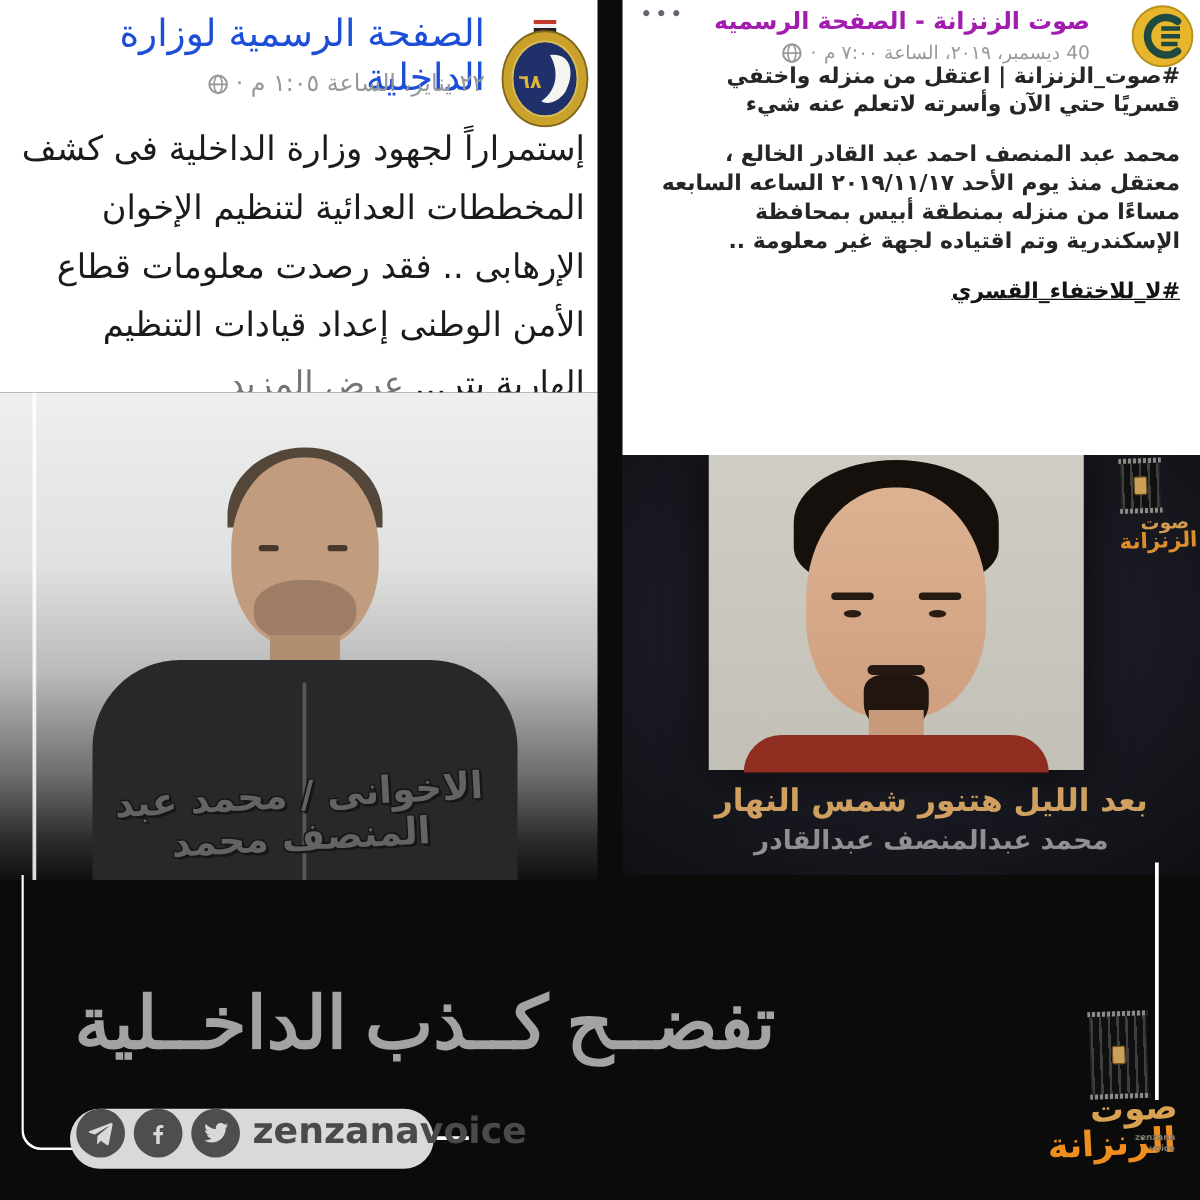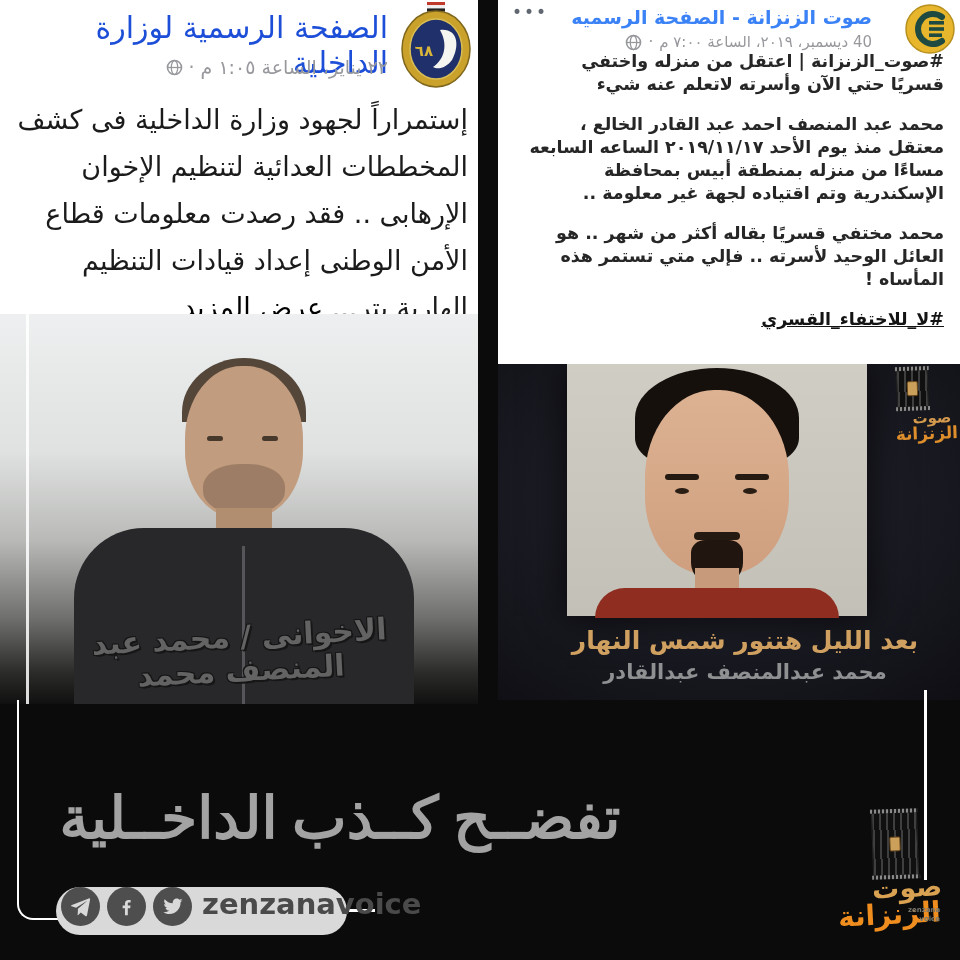--- a/index.html
+++ b/index.html
@@ -4,31 +4,31 @@
 <style>
   html,body{margin:0;padding:0;background:#000;}
   .canvas{position:relative;width:960px;height:960px;background:#0b0b0b;overflow:hidden;
           font-family:"DejaVu Sans",sans-serif;}
 
   
   .card{position:absolute;background:#fff;}
   .post-left{left:0;top:0;width:478px;height:314px;}
   .post-right{left:498px;top:0;width:462px;height:364px;}
 
-  .pl-logo{position:absolute;right:6px;top:2px;width:72px;height:86px;}
+  .pl-logo{position:absolute;right:6px;top:16px;width:72px;height:86px;}
   .pl-name{position:absolute;right:90px;top:10px;font-size:30px;font-weight:normal;color:#1d4ed8;direction:rtl;}
   .date-row{position:absolute;direction:rtl;display:flex;align-items:center;gap:6px;color:#96989c;}
   .pl-date{right:90px;top:56px;font-size:19px;}
   .pl-body{position:absolute;right:10px;left:8px;top:96px;direction:rtl;text-align:right;
            font-size:27px;line-height:47px;color:#1b1b1b;margin:0;}
-  .see-more{color:#000000;}
+  .see-more{color:#737373;}
 
   .pr-menu{position:absolute;left:14px;top:2px;color:#606770;font-size:17px;letter-spacing:2px;}
   .pr-avatar{position:absolute;right:5px;top:4px;width:50px;height:50px;}
-  .pr-name{position:absolute;right:88px;top:6px;font-size:19px;font-weight:bold;color:#3b82f6;direction:rtl;}
+  .pr-name{position:absolute;right:88px;top:6px;font-size:19px;font-weight:bold;color:#a21caf;direction:rtl;}
   .pr-date{right:88px;top:33px;font-size:15px;}
   .pr-body{position:absolute;right:16px;left:14px;top:50px;direction:rtl;text-align:right;
            font-size:17.5px;line-height:23px;color:#262626;font-weight:bold;}
   .pr-body p{margin:0 0 17px 16px;}
   .pr-hashtag{color:#141414;text-decoration:underline;}
 
   .globe{width:17px;height:17px;flex:0 0 auto;}
 
   
   .photo-left{position:absolute;left:0;top:314px;width:478px;height:390px;overflow:hidden;
@@ -162,21 +162,20 @@
       <span>·</span>
       <svg class="globe" viewBox="0 0 16 16">
         <circle cx="8" cy="8" r="6.6" fill="none" stroke="#96989c" stroke-width="1.5"></circle>
         <ellipse cx="8" cy="8" rx="3" ry="6.6" fill="none" stroke="#96989c" stroke-width="1.2"></ellipse>
         <line x1="1.4" y1="8" x2="14.6" y2="8" stroke="#96989c" stroke-width="1.2"></line>
       </svg>
     </div>
     <div class="pr-body">
       <p>#صوت_الزنزانة | اعتقل من منزله واختفي قسريًا حتي الآن وأسرته لاتعلم عنه شيء</p>
       <p>محمد عبد المنصف احمد عبد القادر الخالع ، معتقل منذ يوم الأحد ٢٠١٩/١١/١٧ الساعه السابعه مساءًا من منزله بمنطقة أبيس بمحافظة الإسكندرية وتم اقتياده لجهة غير معلومة ..</p>
-      <p>محمد مختفي قسريًا بقاله أكثر من شهر .. هو العائل الوحيد لأسرته .. فإلي متي تستمر هذه المأساه !</p>
       <p class="pr-hashtag">#لا_للاختفاء_القسري</p>
     </div>
   </div>
 
   <div class="photo-left">
     <div class="pl-line"></div>
     <div class="man1-hair"></div>
     <div class="man1-head"></div>
     <div class="man1-eye" style="left:207px;"></div>
     <div class="man1-eye" style="left:262px;"></div>

